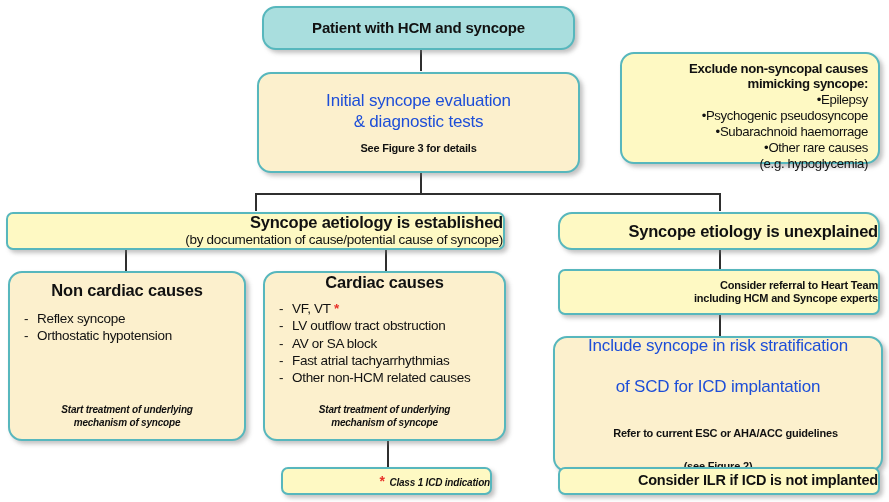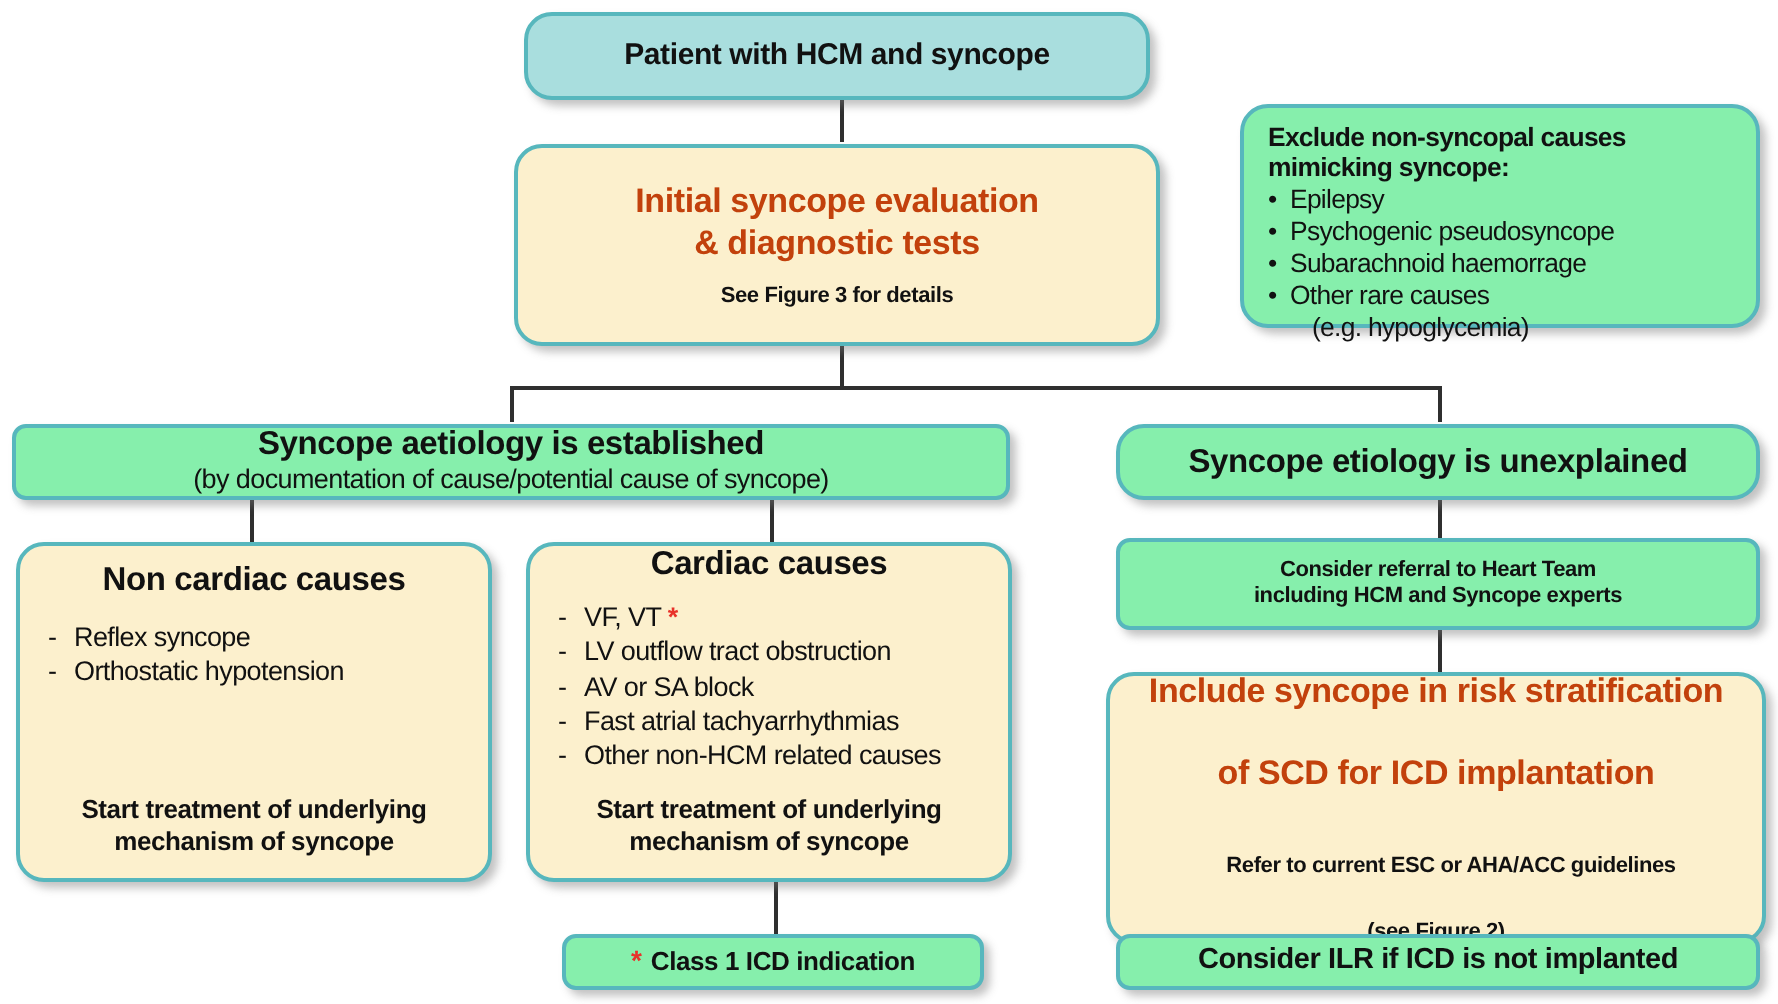--- a/index.html
+++ b/index.html
@@ -27,52 +27,53 @@
     background: #ffffff;
     box-shadow: 3px 3px 4px rgba(120,120,120,0.45);
     display: flex;
     flex-direction: column;
     justify-content: center;
     text-align: center;
     color: #111111;
   }
   .box.teal   { background: #a9dede; }
   .box.yellow { background: #fcf0cd; }
-  .box.white  { background: #86efac; }
+  .box.white  { background: #fef9c3; text-align: right; }
 
   .box.sq { border-radius: 7px; }
 
   .ttl {
     font-weight: bold;
     font-size: 16.5px;
     line-height: 1.15;
     letter-spacing: -0.2px;
   }
   .ttl.big { font-size: 15px; }
   .red {
-    color: #c2410c;
-    font-weight: bold;
+    color: #1d4ed8;
+    font-weight: normal;
     font-size: 17px;
     line-height: 1.25;
     letter-spacing: -0.2px;
   }
   .sub {
     font-weight: bold;
     font-size: 11px;
     line-height: 1.2;
     letter-spacing: -0.2px;
   }
   .subnorm {
     font-size: 13.5px;
     line-height: 1.2;
     letter-spacing: -0.3px;
   }
   .ital {
-    font-weight: bold;
-    font-size: 13px;
+    font-style: italic;
+    font-weight: bold;
+    font-size: 10px;
     line-height: 1.25;
     letter-spacing: -0.2px;
   }
   .list {
     text-align: left;
     font-size: 13.5px;
     line-height: 1.28;
     letter-spacing: -0.3px;
     padding: 0 0 0 14px;
     margin: 0;

